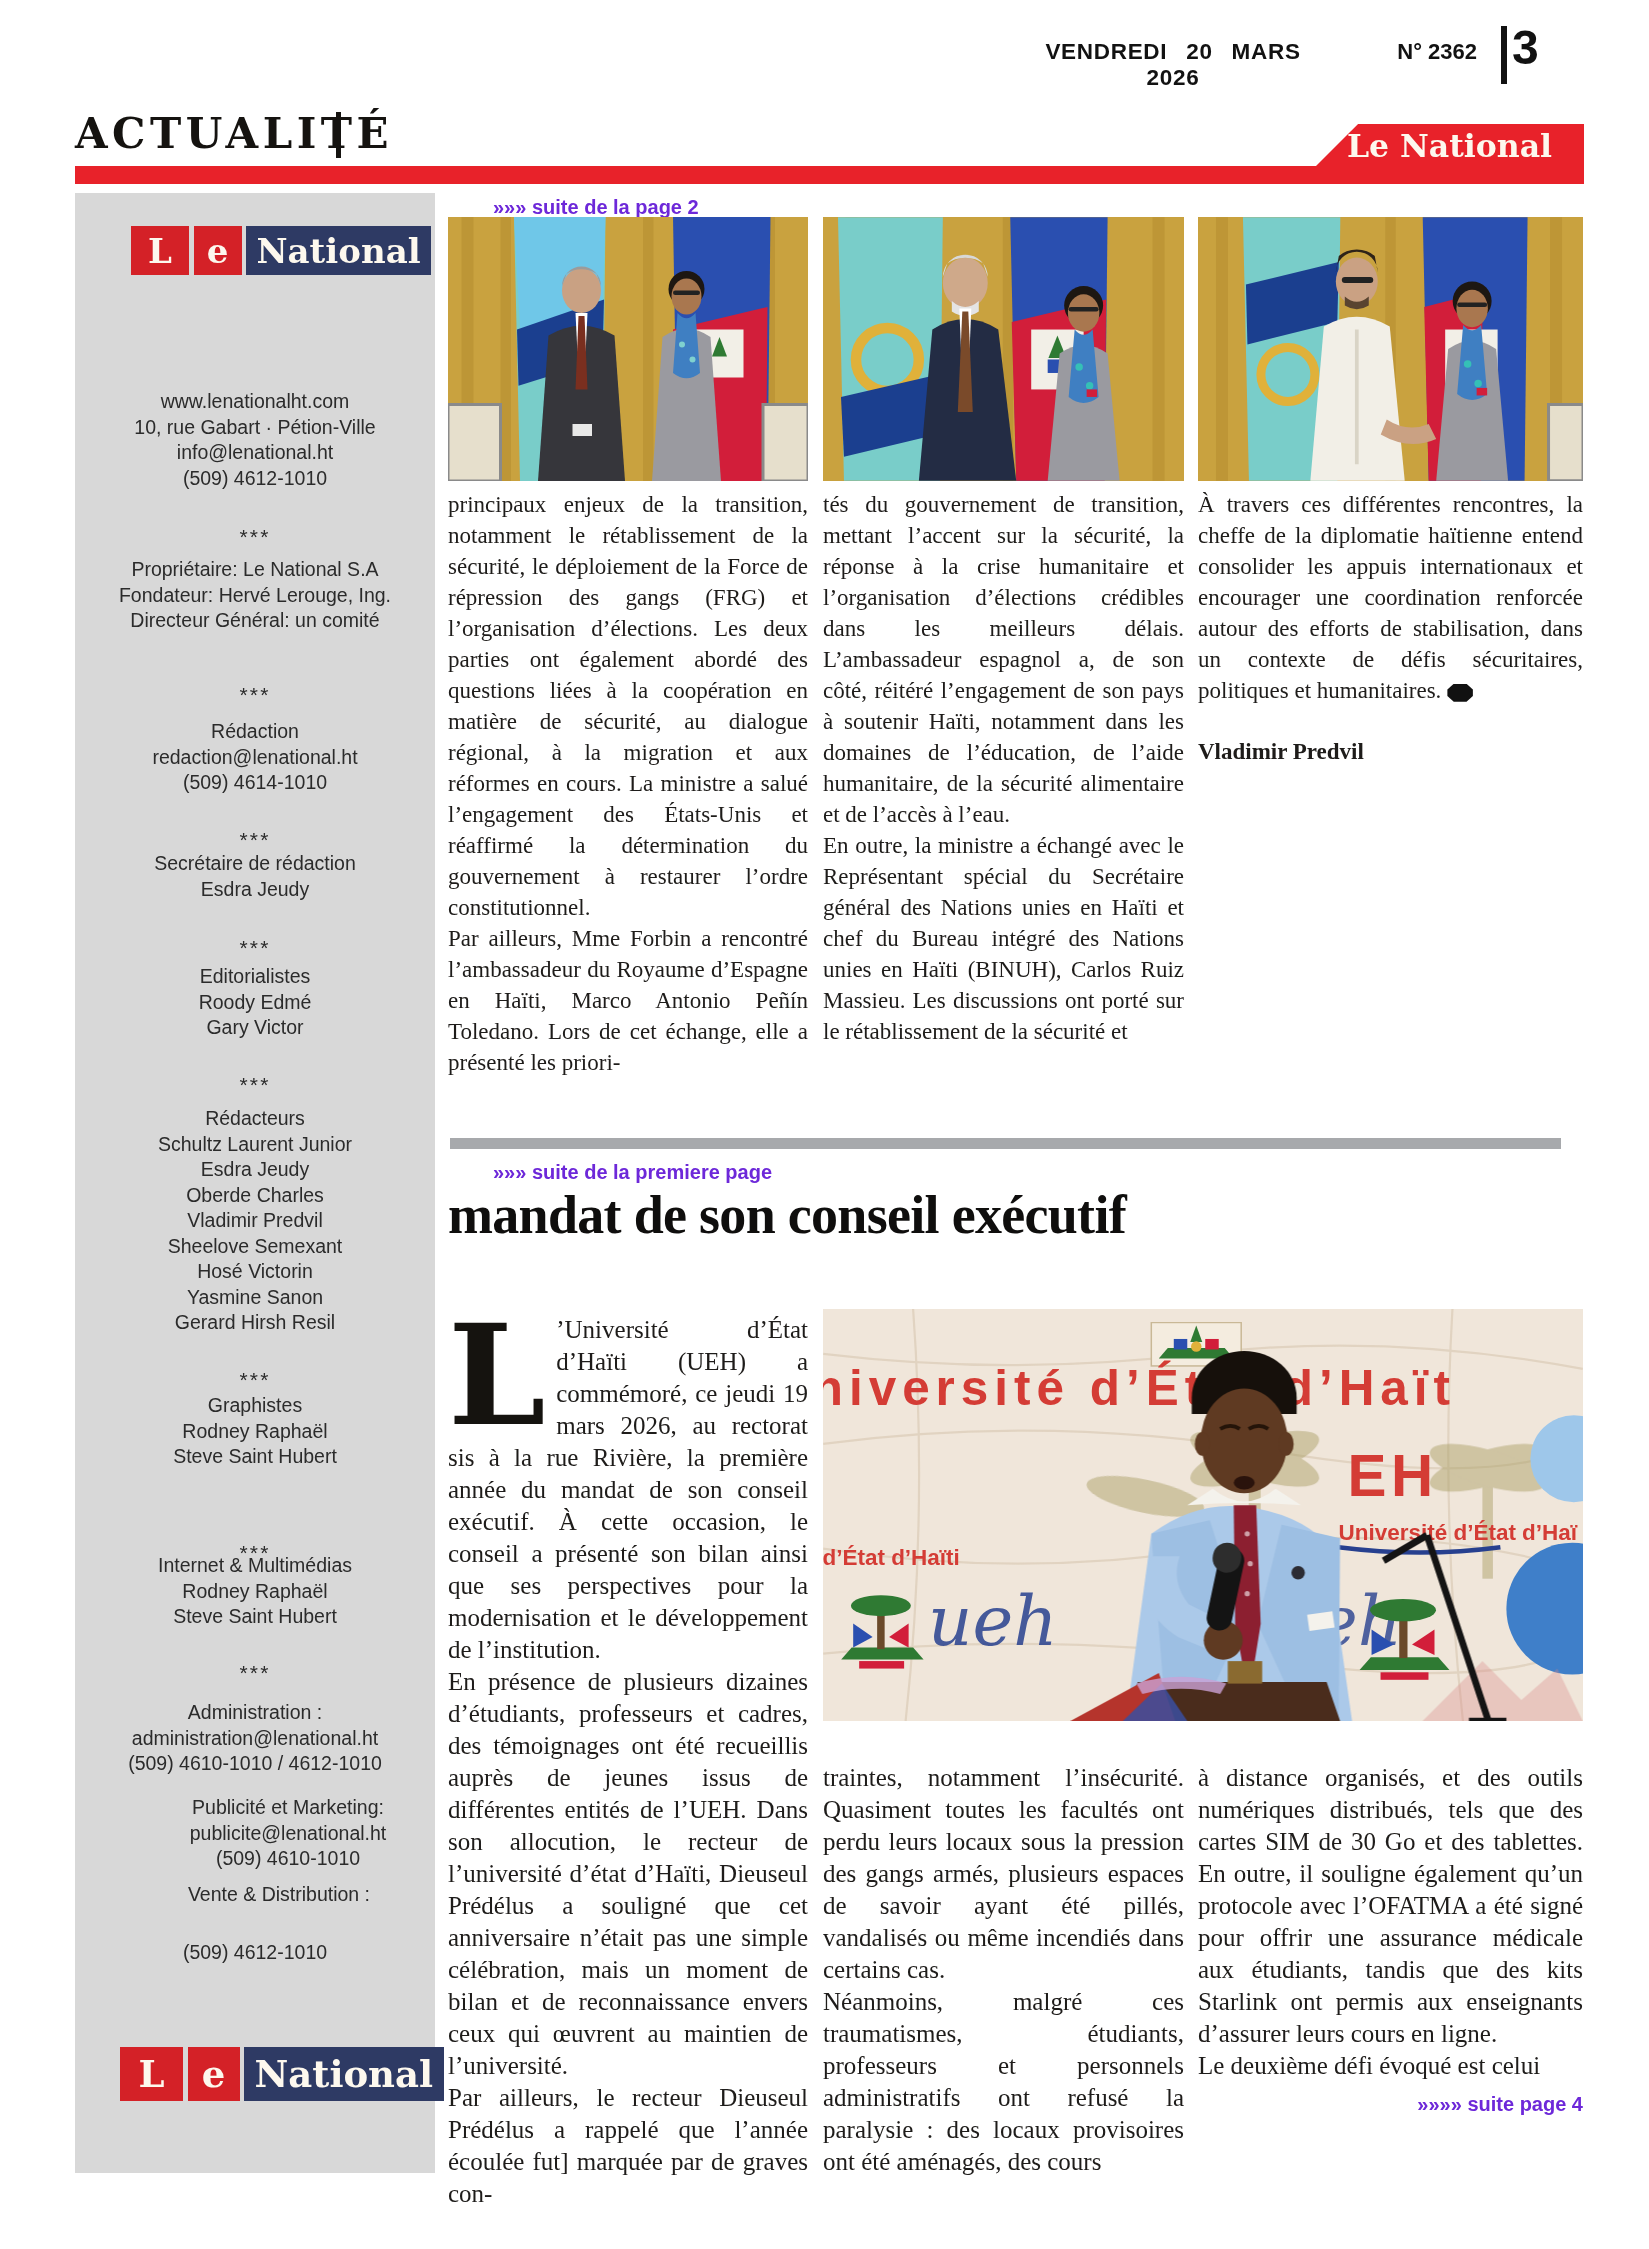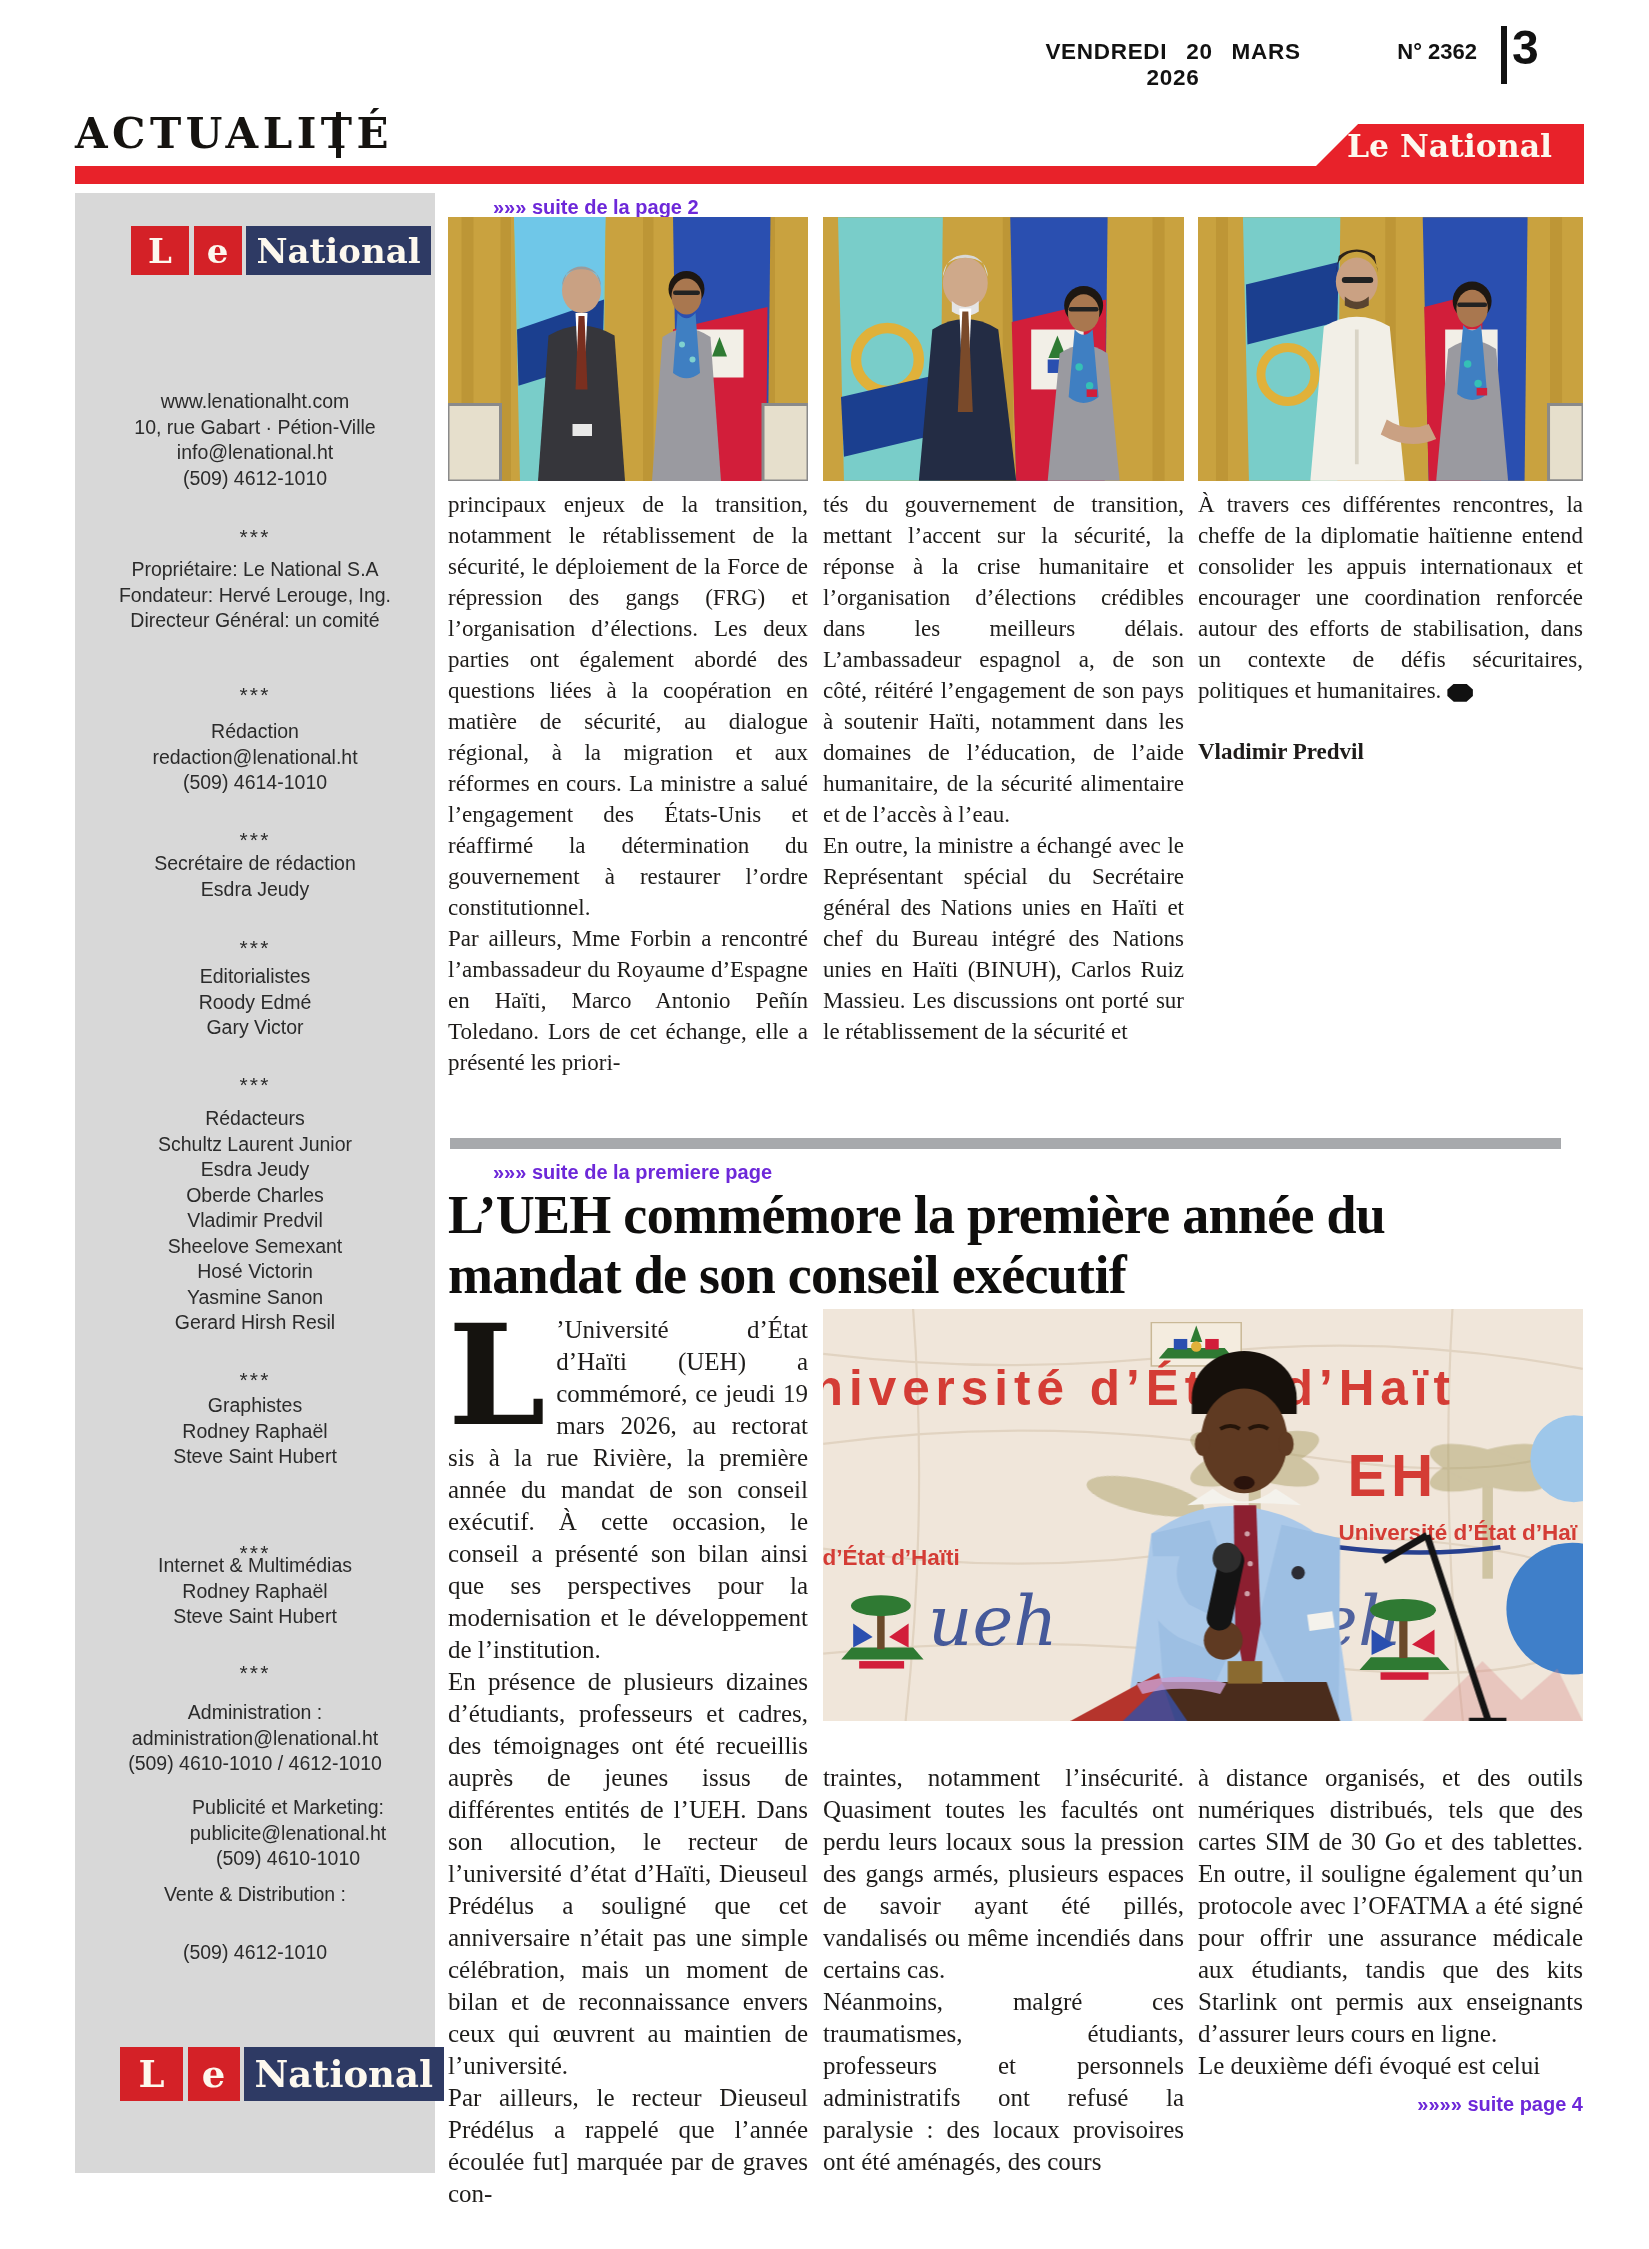--- a/index.html
+++ b/index.html
@@ -146,21 +146,21 @@
       <div>administration@lenational.ht</div>
       <div>(509) 4610-1010 / 4612-1010</div>
     </div>
 
     <div class="side-block" style="top:1602px;margin-left:33px;">
       <div>Publicité et Marketing:</div>
       <div>publicite@lenational.ht</div>
       <div>(509) 4610-1010</div>
     </div>
 
-    <div class="side-block" style="top:1689px;">Vente &amp; Distribution :</div>
+    <div class="side-block" style="top:1689px;padding-left:24px;">Vente &amp; Distribution :</div>
     <div class="side-block" style="top:1747px;">(509) 4612-1010</div>
 
     <div class="logo" style="left:45px;top:1854px;height:54px;">
       <div class="lbox" style="width:63px;font-size:37px;">L</div>
       <div class="lbox" style="width:52px;font-size:37px;">e</div>
       <div class="nbox" style="font-size:37px;">National</div>
     </div>
   </aside>
 
   <div class="abs suite" style="left:465px;top:196px;">»»» suite de la page 2</div>
@@ -307,21 +307,20 @@
   </div>
   <div class="abs col a1" style="left:1198px;top:489px;width:385px;">
     <p><span>À travers ces différentes rencontres, la cheffe de la diplomatie haïtienne entend consolider les appuis internationaux et encourager une coordination renforcée autour des efforts de stabilisation, dans un contexte de défis sécuritaires, politiques et humanitaires.</span><span class="endmark"></span></p>
     <div class="byline">Vladimir Predvil</div>
   </div>
 
   <div class="abs divider"></div>
   <div class="abs suite" style="left:465px;top:1161px;">»»» suite de la premiere page</div>
 
   <h1 class="abs headline" style="margin:0;">
-    <div>L’UEH commémore la première année du</div>
     <div>mandat de son conseil exécutif</div>
   </h1>
 
   <div class="abs col a2" style="left:448px;top:1314px;width:360px;">
     <p><span class="dropcap">L</span><span>’Université d’État d’Haïti (UEH) a commémoré, ce jeudi 19 mars 2026, au rectorat sis à la rue Rivière, la première année du mandat de son conseil exécutif. À cette occasion, le conseil a présenté son bilan ainsi que ses perspectives pour la modernisation et le développement de l’institution.</span></p>
     <p>En présence de plusieurs dizaines d’étudiants, professeurs et cadres, des témoignages ont été recueillis auprès de jeunes issus de différentes entités de l’UEH. Dans son allocution, le recteur de l’université d’état d’Haïti, Dieuseul Prédélus a souligné que cet anniversaire n’était pas une simple célébration, mais un moment de bilan et de reconnaissance envers ceux qui œuvrent au maintien de l’université.</p>
     <p>Par ailleurs, le recteur Dieuseul Prédélus a rappelé que l’année écoulée fut] marquée par de graves con-</p>
   </div>
 
   <div class="abs photo" style="left:823px;top:1309px;width:760px;height:412px;background:#f0e6da;">

